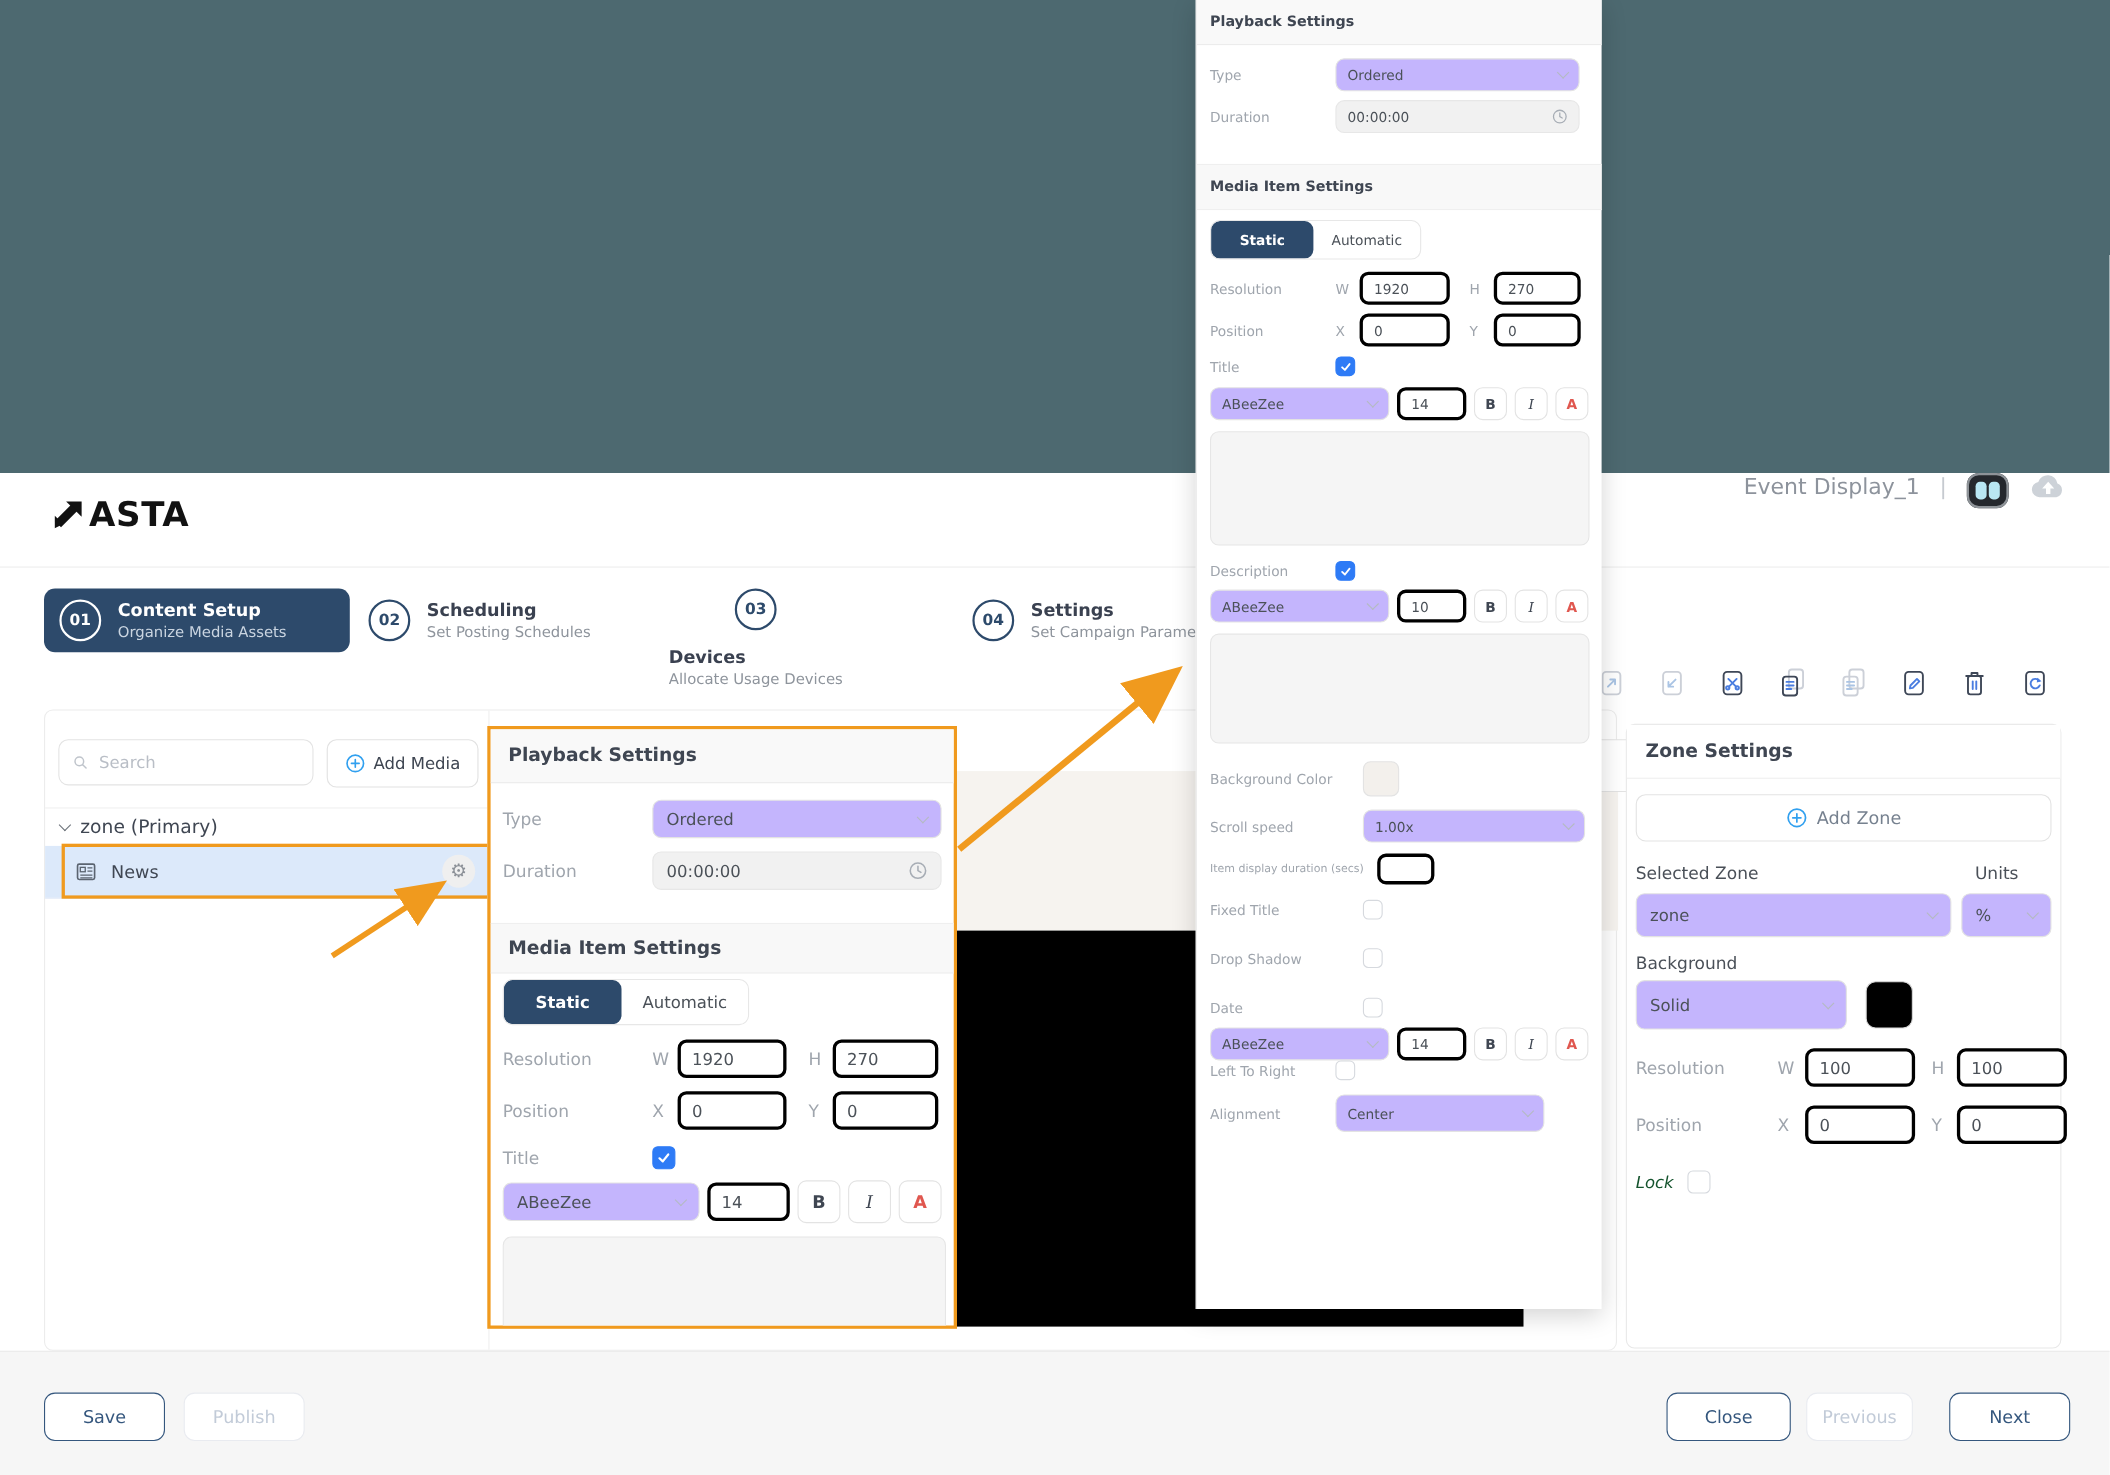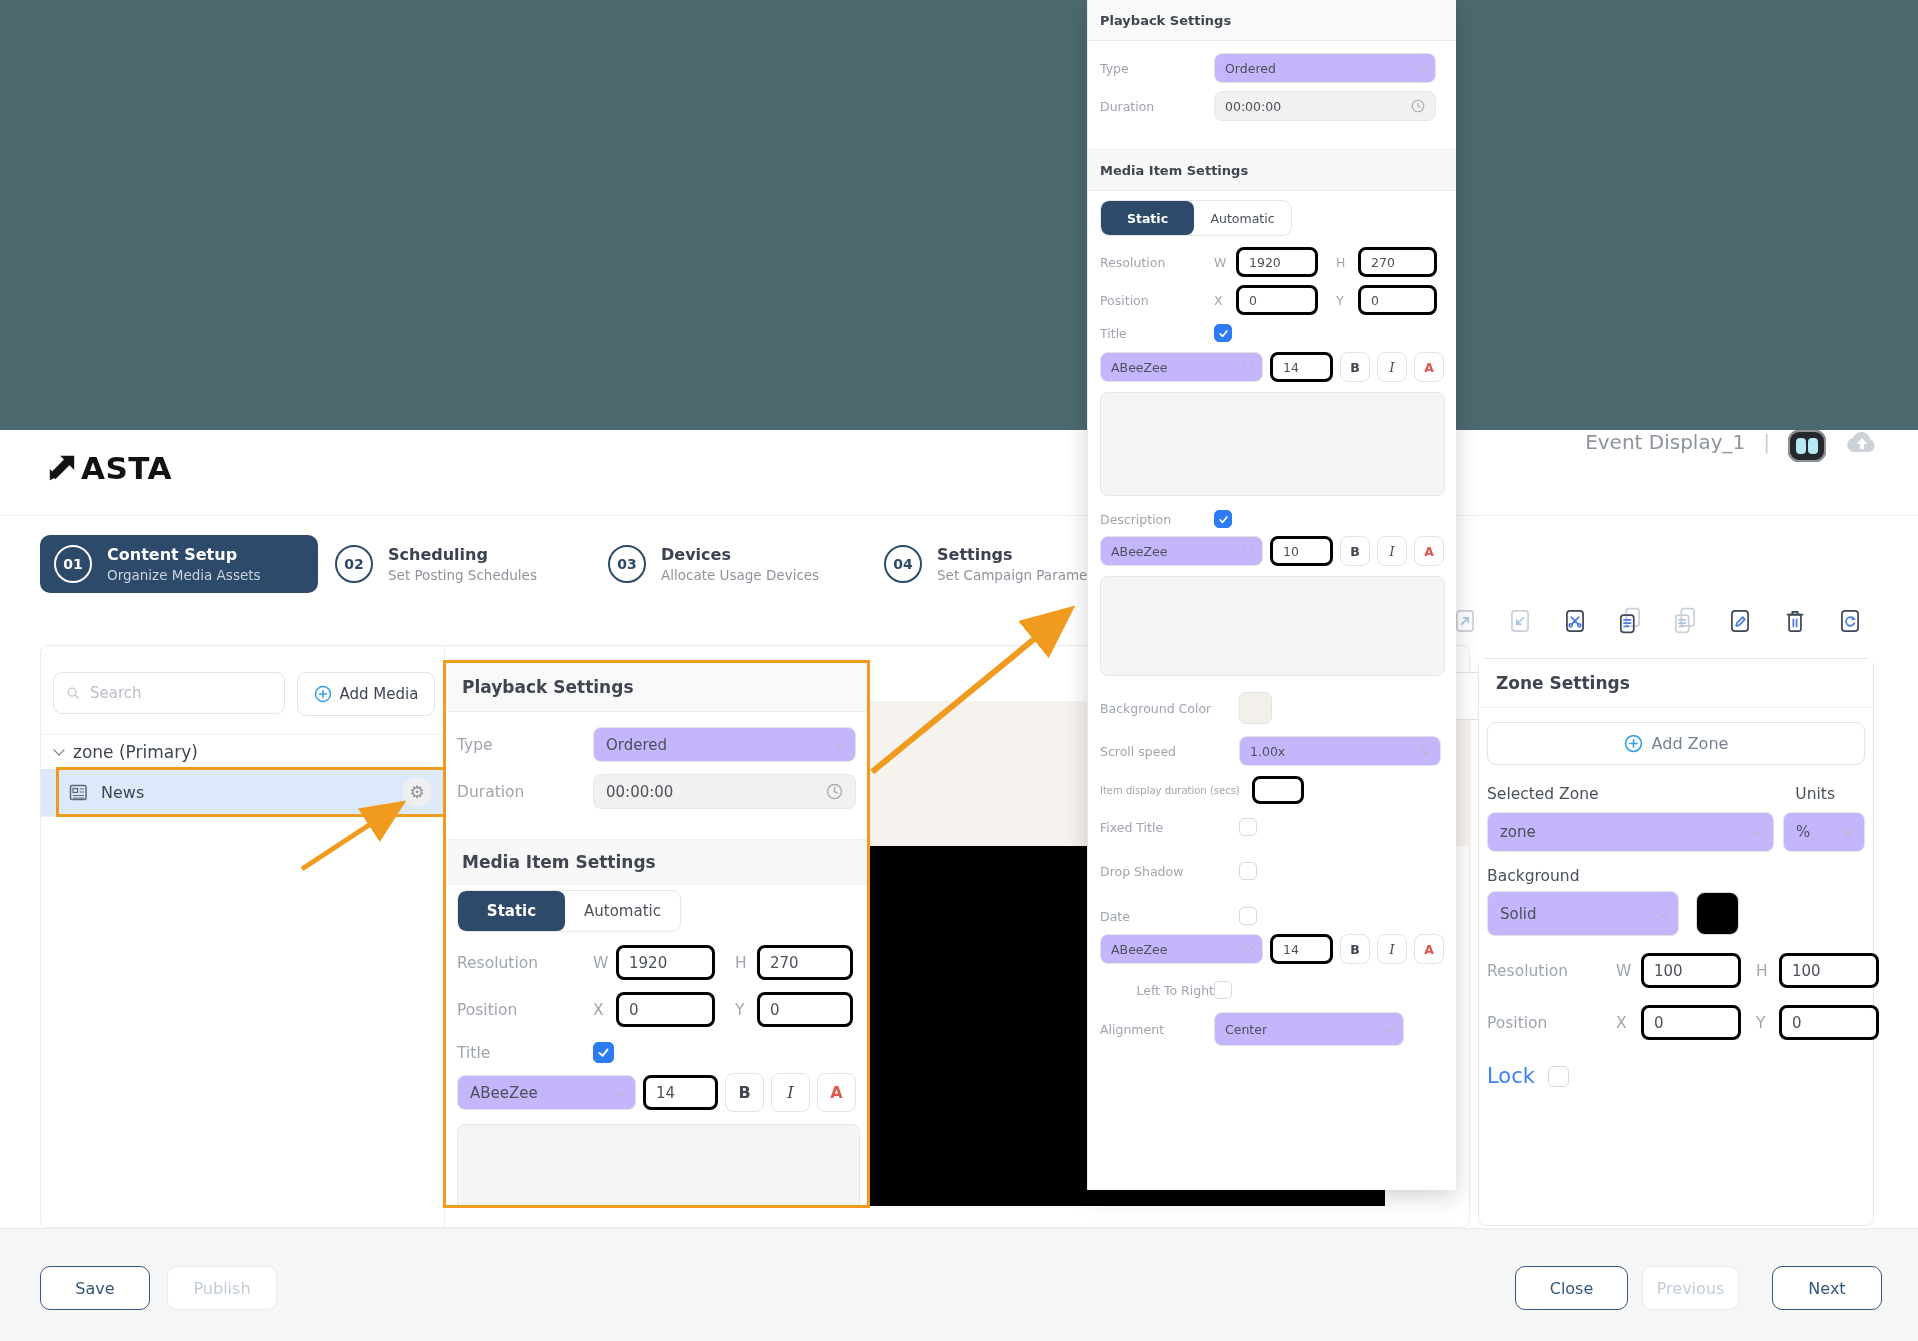--- a/index.html
+++ b/index.html
@@ -145,21 +145,21 @@
       <div class="step-sub">Organize Media Assets</div>
     </div>
   </div>
   <div class="stepgrp" style="left:335px;">
     <div class="stepc">02</div>
     <div>
       <div class="step-title">Scheduling</div>
       <div class="step-sub">Set Posting Schedules</div>
     </div>
   </div>
-  <div class="stepgrp" style="left:608px;">
+  <div class="stepgrp" style="left:608px;flex-direction:column;">
     <div class="stepc">03</div>
     <div>
       <div class="step-title">Devices</div>
       <div class="step-sub">Allocate Usage Devices</div>
     </div>
   </div>
   <div class="stepgrp" style="left:884px;">
     <div class="stepc">04</div>
     <div>
       <div class="step-title">Settings</div>
@@ -354,21 +354,21 @@
       <input class="ibox" style="width: 100px; height: 35px;" value="100">
     </div>
     <div class="zrow" style="margin-top:17px;">
       <span class="zlbl" style="width:129px;">Position</span>
       <span class="letter" style="width:16px;margin-right:9px;">X</span>
       <input class="ibox" style="width: 100px; height: 35px;" value="0">
       <span class="letter" style="width:14px;margin:0 9px 0 15px;">Y</span>
       <input class="ibox" style="width: 100px; height: 35px;" value="0">
     </div>
     <div class="zrow" style="margin-top:24px;gap:13px;">
-      <span style="color:#3b82f6;font-size:21px;">Lock</span>
+      <span style="color:#14532d;font-size:15px;font-style:italic;">Lock</span>
       <span class="chk" style="width:21px;height:21px;"></span>
     </div>
   </div>
 
   <div class="overlay sm">
     <div class="panelhead">
         <span>Playback Settings</span>
       </div>
     <div class="row" style="margin-top:12px;">
       <span class="lbl">Type</span>
@@ -476,21 +476,21 @@
     <div class="row" style="margin-top:9px;gap:7px;">
       <div class="dd" style="width:164px;">
         <span>ABeeZee</span>
           <span class="caret"></span>
       </div>
       <input class="ibox" style="width: 63px;" value="14">
       <span class="fbtn bold">B</span>
       <span class="fbtn ital">I</span>
       <span class="fbtn colr">A</span>
     </div>
-    <div class="row" style="margin-top:17px;text-align:right;">
+    <div class="row" style="">
       <span class="lbl">Left To Right</span>
       <span class="chk"></span>
     </div>
     <div class="row" style="margin-top:13px;">
       <span class="lbl">Alignment</span>
       <div class="dd" style="width:190px;height:34px;">
         <span>Center</span>
           <span class="caret"></span>
       </div>
     </div>

